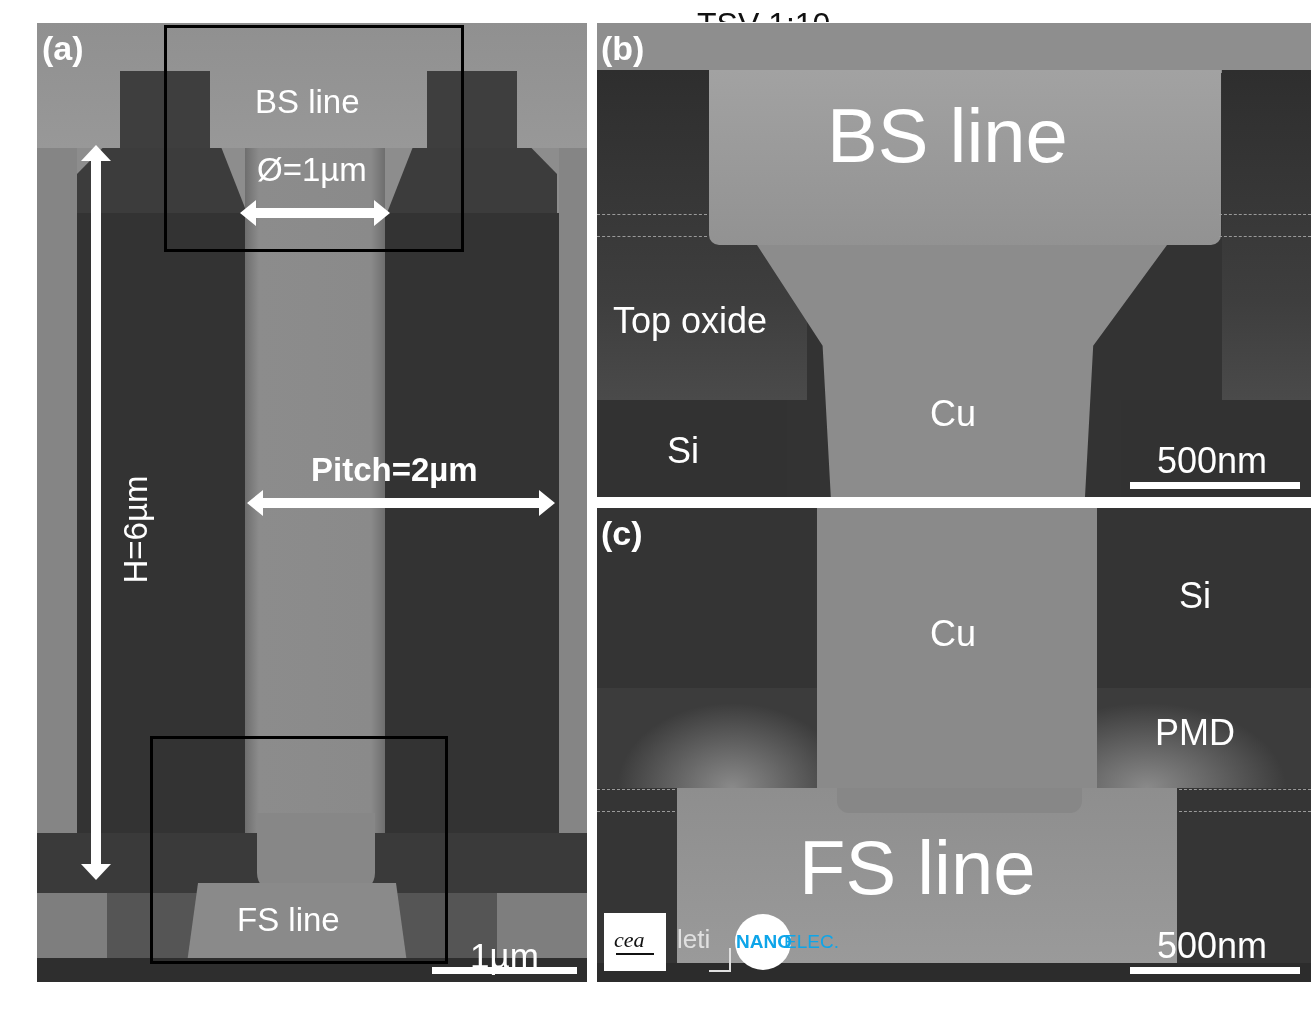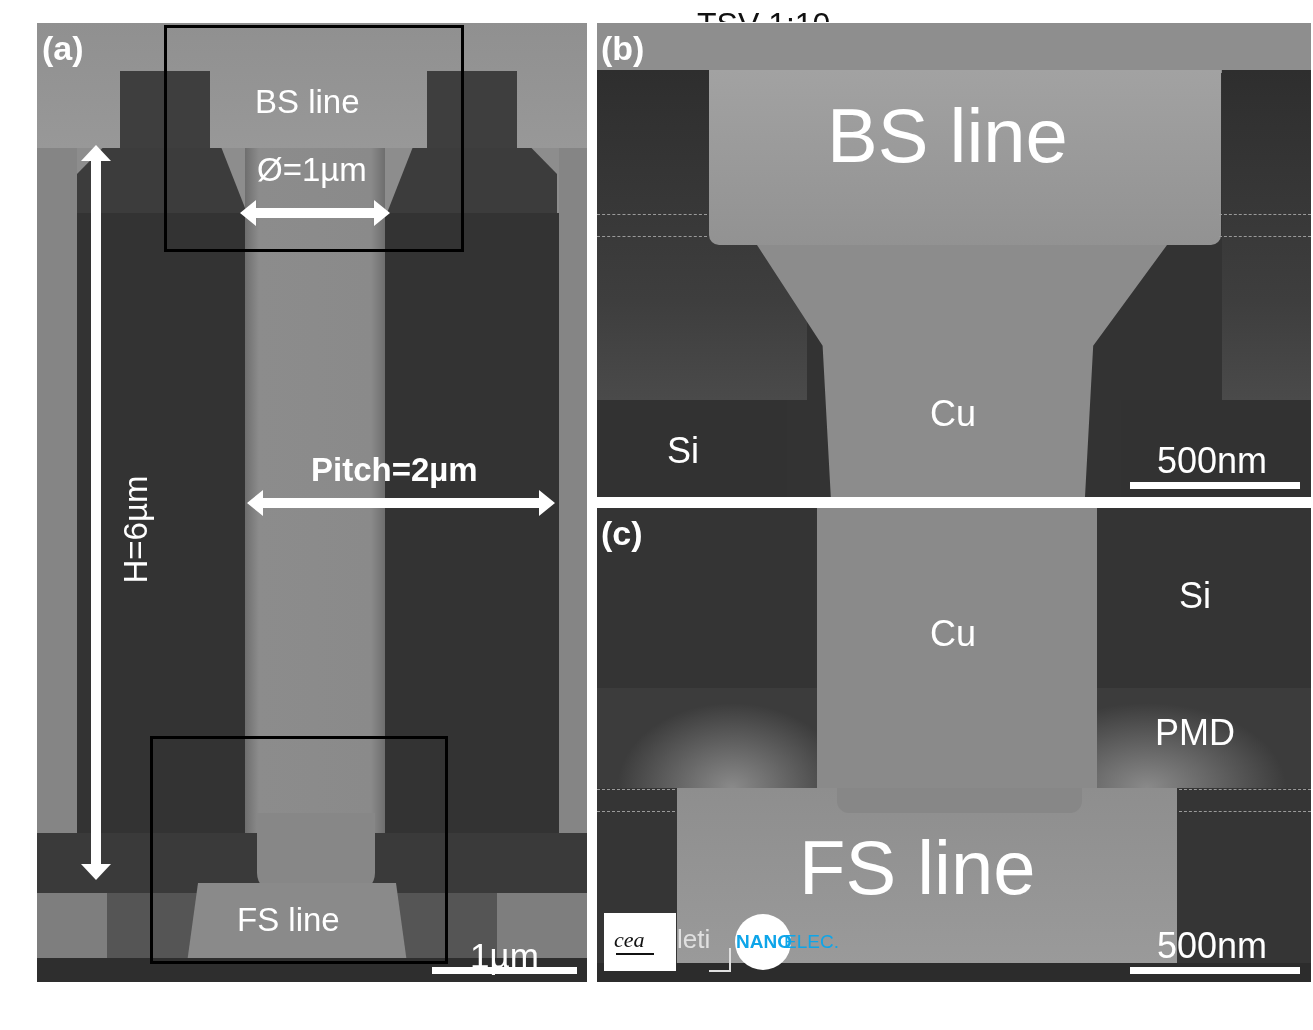--- a/index.html
+++ b/index.html
@@ -86,20 +86,21 @@
   <div class="abs" style="left:0;top:377px;width:190px;height:97px;background:#323232;"></div>
   <div class="abs" style="left:524px;top:377px;width:190px;height:97px;background:#323232;"></div>
 
   <div class="dash" style="left:0;top:191px;width:110px;"></div>
   <div class="dash" style="left:0;top:213px;width:110px;"></div>
   <div class="dash" style="left:622px;top:191px;width:92px;"></div>
   <div class="dash" style="left:622px;top:213px;width:92px;"></div>
 
   <div class="plabel" style="left:4px;top:8px;">(b)</div>
   <div class="lbl" style="left:230px;top:75px;font-size:76px;">BS line</div>
+  <div class="lbl" style="left:16px;top:280px;font-size:36px;">Top oxide</div>
   <div class="lbl" style="left:70px;top:410px;font-size:36px;">Si</div>
   <div class="lbl" style="left:333px;top:373px;font-size:36px;">Cu</div>
   <div class="lbl" style="left:560px;top:420px;font-size:36px;">500nm</div>
   <div class="scalebar" style="left:533px;top:459px;width:170px;"></div>
 </div>
 
 <div class="panel" style="left:597px;top:508px;width:714px;height:474px;background:#353535;">
 
   <div class="abs" style="left:0;top:0;width:218px;height:180px;background:#343434;"></div>
   <div class="abs" style="left:500px;top:0;width:214px;height:180px;background:#343434;"></div>
@@ -117,21 +118,21 @@
   <div class="dash" style="left:0;top:303px;width:78px;"></div>
   <div class="dash" style="left:582px;top:281px;width:132px;"></div>
   <div class="dash" style="left:582px;top:303px;width:132px;"></div>
 
   <div class="plabel" style="left:4px;top:8px;">(c)</div>
   <div class="lbl" style="left:333px;top:108px;font-size:36px;">Cu</div>
   <div class="lbl" style="left:582px;top:70px;font-size:36px;">Si</div>
   <div class="lbl" style="left:558px;top:207px;font-size:36px;">PMD</div>
   <div class="lbl" style="left:202px;top:322px;font-size:76px;">FS line</div>
 
-  <div class="abs" style="left:7px;top:405px;width:72px;height:58px;background:#ffffff;">
+  <div class="abs" style="left:7px;top:405px;width:62px;height:58px;background:#ffffff;">
     <span style="position:absolute;left:10px;top:14px;font-size:22px;color:#111;font-style:italic;font-family:'Liberation Serif',serif;">cea</span>
     <span style="position:absolute;left:12px;top:40px;width:38px;height:2px;background:#111;"></span>
   </div>
   <div class="lbl" style="left:80px;top:418px;font-size:26px;color:#e0e0e0;">leti</div>
   <div class="abs" style="left:112px;top:440px;width:20px;height:22px;border-right:2px solid #e0e0e0;border-bottom:2px solid #e0e0e0;"></div>
   <div class="abs" style="left:138px;top:406px;width:56px;height:56px;border-radius:50%;background:#ffffff;"></div>
   <div class="lbl" style="left:139px;top:424px;font-size:19px;font-weight:bold;color:#0ea5e9;">NANO</div>
   <div class="lbl" style="left:187px;top:424px;font-size:19px;color:#0ea5e9;">ELEC.</div>
 
   <div class="lbl" style="left:560px;top:420px;font-size:36px;">500nm</div>

